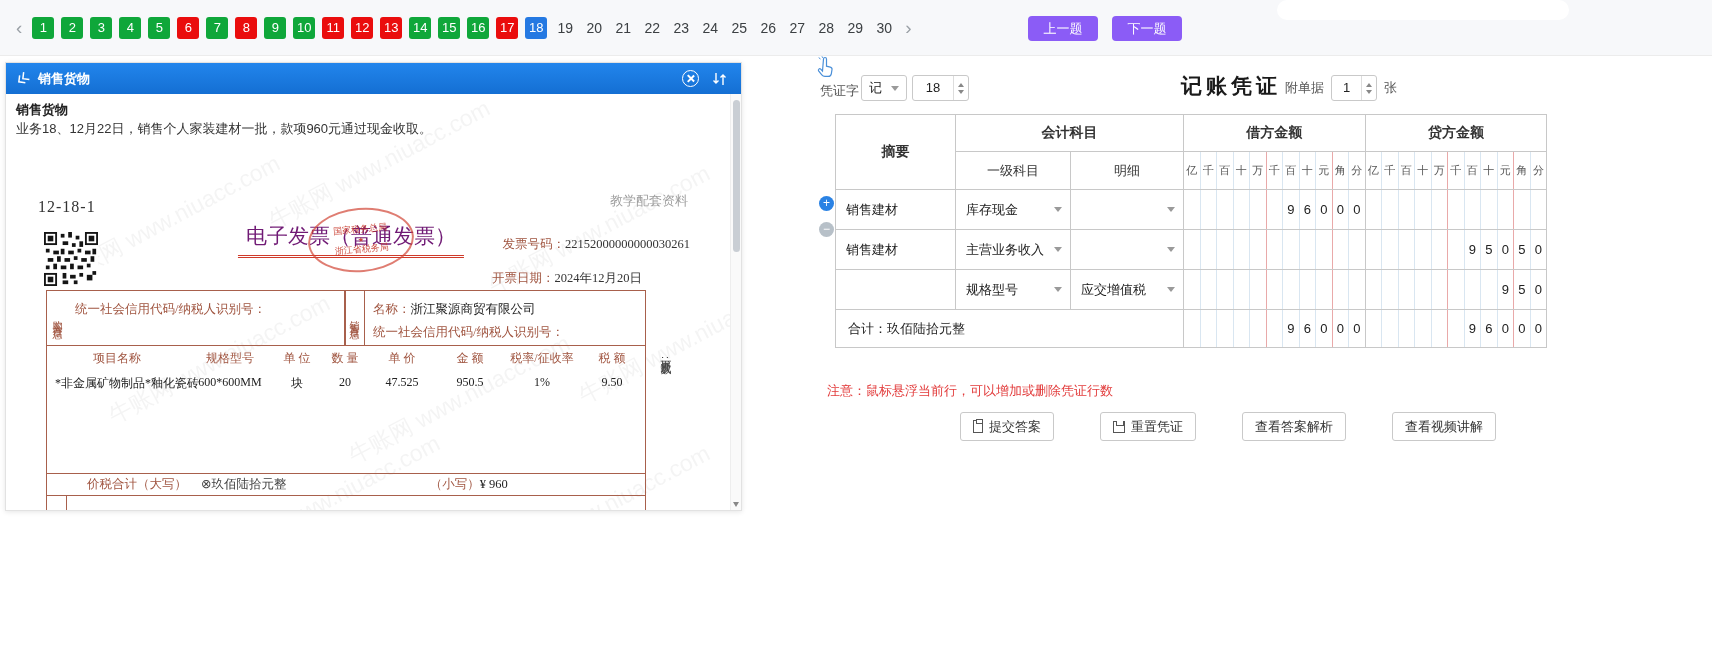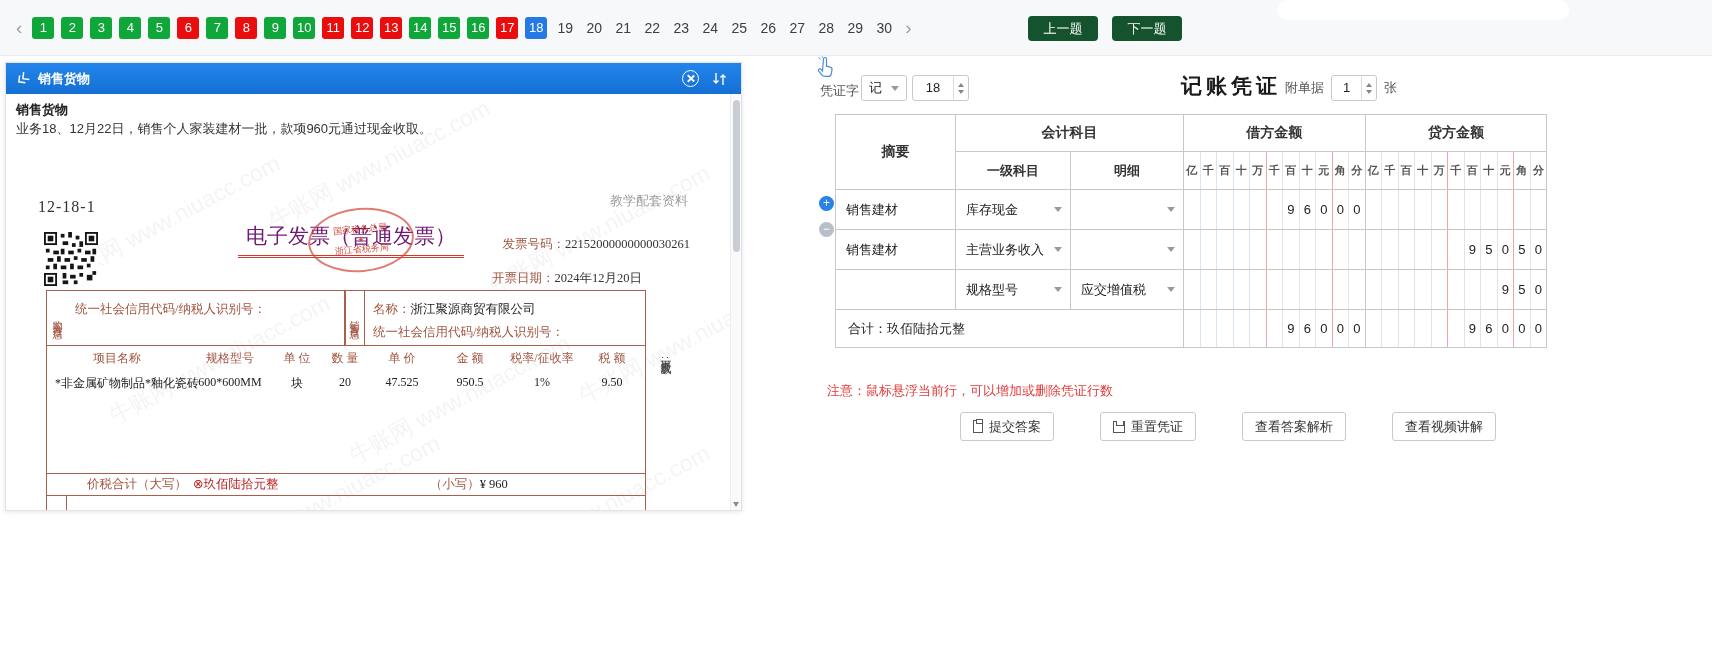--- a/index.html
+++ b/index.html
@@ -9,21 +9,21 @@
   
   .topbar{position:absolute;left:0;top:0;width:1712px;height:56px;background:#f7f8fa;border-bottom:1px solid #ececec}
   .chev{color:#9aa0a6;font-size:19px;line-height:22px;cursor:pointer;user-select:none}
   .qwrap{position:absolute;left:16px;top:17px;display:flex;align-items:center;gap:10px}
   .qlist{display:flex;align-items:center;gap:7px}
   .qbtn{min-width:22px;height:22px;line-height:22px;text-align:center;border-radius:3px;font-size:13px;color:#fff;cursor:pointer}
   .qbtn.green{background:#0fa73a}
   .qbtn.red{background:#ea0d0d}
   .qbtn.current{background:#2579e2}
   .qbtn.plain{background:transparent;color:#3c4043;font-size:14px}
-  .navbtn{position:absolute;top:16px;width:70px;height:25px;line-height:25px;text-align:center;background:#14532d;color:#fff;font-size:13px;border-radius:4px;cursor:pointer}
+  .navbtn{position:absolute;top:16px;width:70px;height:25px;line-height:25px;text-align:center;background:#8b5cf6;color:#fff;font-size:13px;border-radius:4px;cursor:pointer}
   #prevq{left:1028px}
   #nextq{left:1112px}
   .top-strip{position:absolute;left:1277px;top:0;width:292px;height:20px;background:#fff;border-radius:10px}
 
   
   .doc-panel{position:absolute;left:5px;top:62px;width:737px;height:449px;background:#fff;border:1px solid #e2e2e2;box-shadow:0 1px 5px rgba(0,0,0,.10)}
   .doc-header{position:absolute;left:0;top:0;right:0;height:31px;background:linear-gradient(#2285ec,#146fd3);display:flex;align-items:center;color:#fff;z-index:5}
   .dbl-chev{margin-left:10px;display:flex;transform:rotate(-38deg)}
   .doc-title{margin-left:9px;font-size:13px;font-weight:bold}
   .hdr-icons{margin-left:auto;display:flex;align-items:center;gap:13px;margin-right:14px}
@@ -62,21 +62,21 @@
   .bs-cell{padding:7px 8px;color:#222;line-height:1.8;font-size:12.5px;overflow:hidden}
   .items{position:relative;height:128px;border:1px solid #a8604c;border-top:none}
   #inv-items,#inv-total{display:grid;grid-template-columns:140px 86px 48px 48px 66px 70px 74px 66px}
   .icell{font-size:12px;padding:4px 2px;text-align:center;color:#222;white-space:nowrap}
   .icell.ihead{color:#a05540}
   .icell.name{text-align:left;padding-left:8px}
   #inv-total{position:absolute;left:0;right:0;bottom:0;border-top:1px solid #a8604c}
   #inv-total .tname{color:#a05540}
   .taxtotal{position:relative;height:22px;border:1px solid #a8604c;border-top:none;display:flex;align-items:center;font-size:12.5px}
   .taxtotal .tlab{color:#a05540;margin-left:40px}
-  .taxtotal .cn{margin-left:6px;color:#b91c1c}
+  .taxtotal .cn{margin-left:14px;color:#404040}
   .taxtotal .small{position:absolute;left:64%;color:#222}
   .remark{border:1px solid #a8604c;border-top:none;height:46px;display:grid;grid-template-columns:20px 1fr}
   .remark .v-label{border-right:1px solid #a8604c;font-size:11px}
   .dl-note{position:absolute;left:628px;top:158px;writing-mode:vertical-rl;font-size:11px;color:#444;letter-spacing:1px;font-family:"Liberation Sans",sans-serif}
 
   
   .voucher{position:absolute;left:815px;top:62px;width:770px;height:430px}
   .hand-icon{position:absolute;left:0;top:-6px;z-index:4}
   .lab{font-size:13px;color:#555}
   #vh-word-label{position:absolute;left:5px;top:20px}
@@ -88,21 +88,21 @@
   .tri-dn{width:0;height:0;border-left:3.5px solid transparent;border-right:3.5px solid transparent;border-top:4px solid #888}
   .date-group{position:absolute;left:181px;top:10px;height:32px;border:1px solid #ececec;border-radius:2px;display:flex;align-items:center;padding:0 9px;gap:9px;background:#fff}
   .date-input{width:96px;height:24px;border:1px solid #e2e2e2;border-radius:3px;display:flex;align-items:center;justify-content:space-between;padding:0 6px;font-size:12px;color:#b3b3b3;background:#fff;cursor:pointer}
   .vc-title{position:absolute;left:366px;top:10px;font-size:21px;font-weight:600;letter-spacing:4px;color:#1a1a1a}
   .attach-group{position:absolute;left:470px;top:13px;display:flex;align-items:center;gap:7px}
   .attach-input{width:46px;height:26px;border:1px solid #c9c9c9;border-radius:3px;background:#fff;display:flex;align-items:stretch}
   .attach-input .val{flex:1;text-align:center;font-size:13px;color:#222;line-height:24px}
 
   .vtable{position:absolute;left:20px;top:52px;width:711px;border-collapse:collapse;table-layout:fixed;background:#fff}
   .vtable th,.vtable td{border:1px solid #c8c8c8;overflow:hidden}
-  .vtable th{font-weight:bold}
+  .vtable th{font-weight:normal}
   .vtable .h1{height:37px;font-size:14px;font-weight:600;color:#333;text-align:center}
   .vtable .h2{height:38px;font-size:13px;color:#333;text-align:center}
   .vtable th.dh{font-size:11px;color:#555;padding:0;text-align:center}
   .vtable tbody td{height:40px}
   .vtable .total-row td{height:38px}
   .cell-sum{font-size:13px;color:#222;padding-left:10px}
   .sel-td{padding:0}
   .cell-sel{display:flex;align-items:center;justify-content:space-between;padding:0 8px 0 10px;font-size:13px;color:#222;cursor:pointer;height:100%}
   .caret{width:0;height:0;border-left:4px solid transparent;border-right:4px solid transparent;border-top:5px solid #9a9a9a;flex:none}
   td.digit{text-align:center;font-size:13px;color:#222;padding:0}

